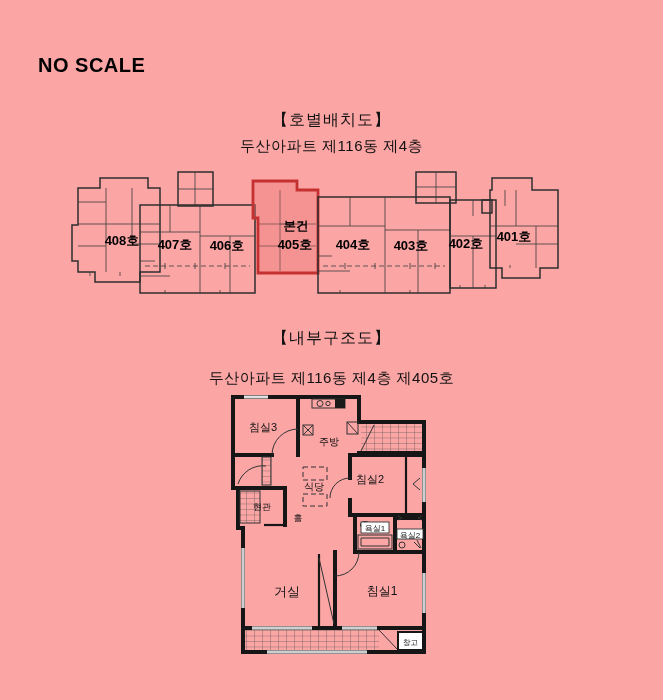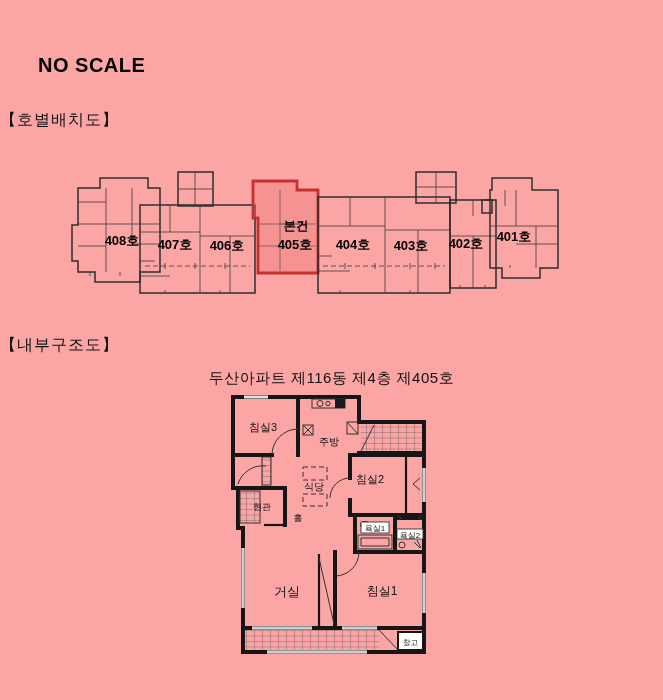--- a/index.html
+++ b/index.html
@@ -1,24 +1,24 @@
 <!DOCTYPE html>
 <html><head>
 <meta charset="utf-8">
 <style>
   html,body{margin:0;padding:0;background:#fff;}
   .page{position:relative;width:663px;height:700px;background:#fca5a5;overflow:hidden;
         font-family:"Liberation Sans",sans-serif;color:#111;}
   .no-scale{position:absolute;left:38px;top:54px;font-size:20px;font-weight:bold;
             letter-spacing:.5px;color:#000;}
-  .sec-title{position:absolute;left:0;width:663px;text-align:left;font-size:16px;
+  .sec-title{position:absolute;left:0;width:663px;text-align:center;font-size:16px;
              letter-spacing:1px;color:#111;}
   .sec-sub{position:absolute;left:0;width:663px;text-align:center;font-size:15px;
            letter-spacing:.5px;color:#111;}
-  #title1{top:110px;} #sub1{top:137px;} #title2{top:328px;margin-top:7px;} #sub2{top:369px;}
+  #title1{top:110px;} #sub1{top:137px;} #title2{top:328px;} #sub2{top:369px;}
   #bld{position:absolute;left:70px;top:166px;width:495px;height:136px;}
   #plan{position:absolute;left:222px;top:388px;width:225px;height:300px;}
   
   .w{fill:none;stroke:#2e2e2e;stroke-width:1.5;}
   .t{fill:none;stroke:#3a3a3a;stroke-width:.8;}
   .dsh{stroke-dasharray:5 3;}
   .ul{font-size:13px;font-weight:bold;fill:#000;text-anchor:middle;
       font-family:"Liberation Sans",sans-serif;}
   .ul.sm{font-size:12.5px;}
   
@@ -28,20 +28,21 @@
   .rm{fill:#111;text-anchor:middle;font-family:"Liberation Sans",sans-serif;}
 </style>
 </head>
 <body>
 
 <div class="page">
 
   <div class="no-scale">NO SCALE</div>
 
   <div class="sec-title" id="title1">【호별배치도】</div>
+  <div class="sec-sub" id="sub1">두산아파트 제116동 제4층</div>
 
   <svg id="bld" viewBox="0 0 495 136">
     <defs>
       <pattern id="hatch" width="5" height="5" patternUnits="userSpaceOnUse" patternTransform="rotate(45)">
         <line x1="0" y1="0" x2="0" y2="5" stroke="#777" stroke-width="1"></line>
       </pattern>
       <pattern id="bgrid" width="8" height="5.5" patternUnits="userSpaceOnUse">
         <path d="M0,0H8M0,0V5.5" stroke="#555" stroke-width="0.7" fill="none"></path>
       </pattern>
     </defs>

